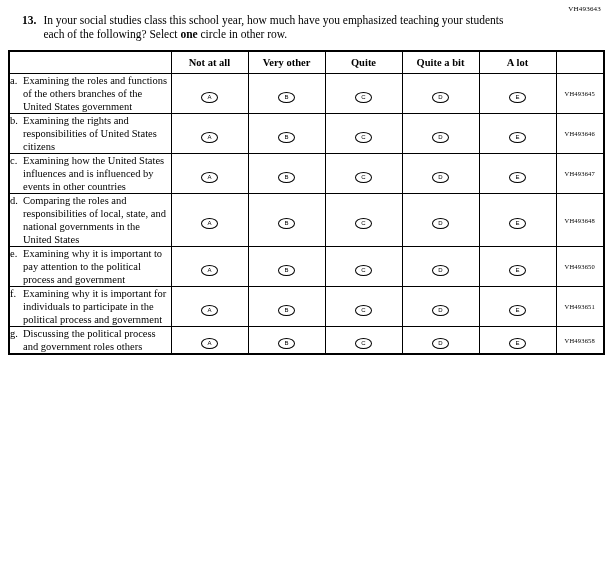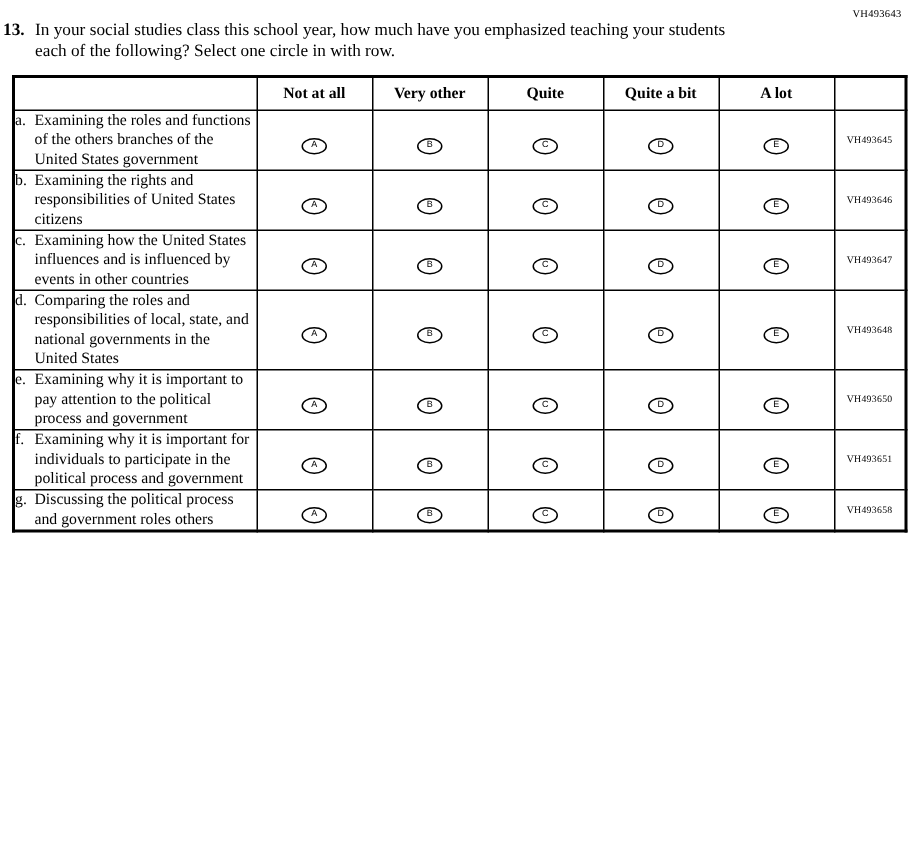--- a/index.html
+++ b/index.html
@@ -15,31 +15,31 @@
   }
   .top-code {
     position: absolute;
     top: 5px;
     right: 10px;
     font-size: 7px;
     letter-spacing: 0.2px;
   }
   .question {
     display: flex;
-    margin: 13px 20px 9px 2px;
+    margin: 13px 20px 9px 22px;
     font-size: 11.5px;
     line-height: 14px;
   }
   .q-num {
     font-weight: bold;
     margin-right: 7px;
     white-space: nowrap;
   }
   .q-text { max-width: 470px; }
-  .b { font-weight: normal; }
+  .b { font-weight: bold; }
 
   table.survey {
     border-collapse: collapse;
     table-layout: fixed;
     margin: 0 0 0 8px;
     width: 595px;
     border: 2px solid #000;
   }
   table.survey th, table.survey td {
     border: 1px solid #000;
@@ -88,21 +88,21 @@
     letter-spacing: 0.2px;
   }
 </style>
 </head>
 <body>
 
 <div class="top-code">VH493643</div>
 
 <div class="question">
   <span class="q-num">13.</span>
-  <span class="q-text"><span>In your social studies class this school year, how much have you emphasized teaching your students each of the following? Select</span> <span class="b">one</span> <span>circle in with row.</span></span>
+  <span class="q-text"><span>In your social studies class this school year, how much have you emphasized teaching your students each of the following? Select</span> <span class="b">one</span> <span>circle in other row.</span></span>
 </div>
 
 <table class="survey">
   <colgroup>
     <col style="width:162px">
     <col style="width:77px">
     <col style="width:77px">
     <col style="width:77px">
     <col style="width:77px">
     <col style="width:77px">

